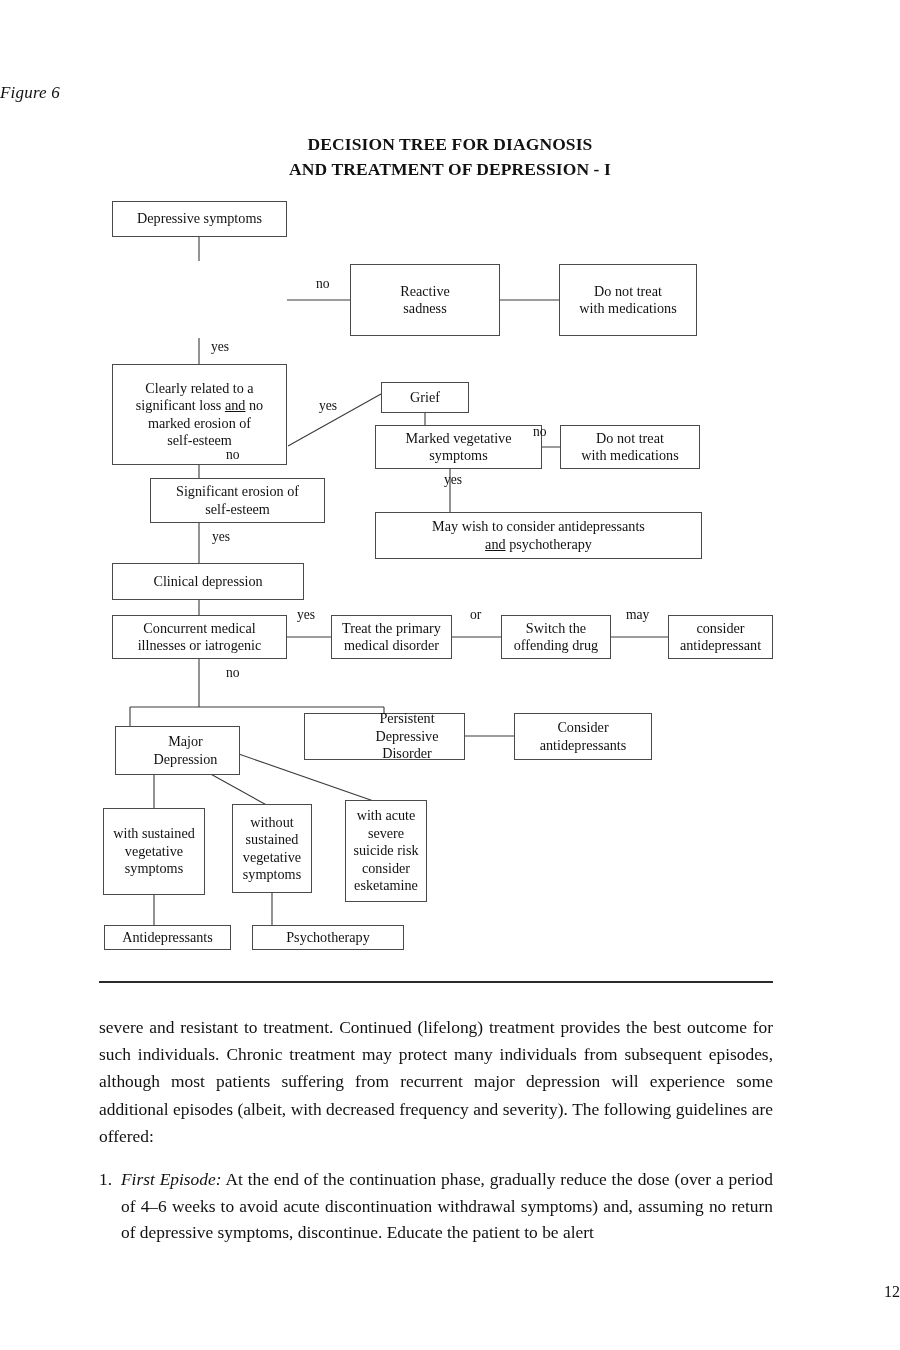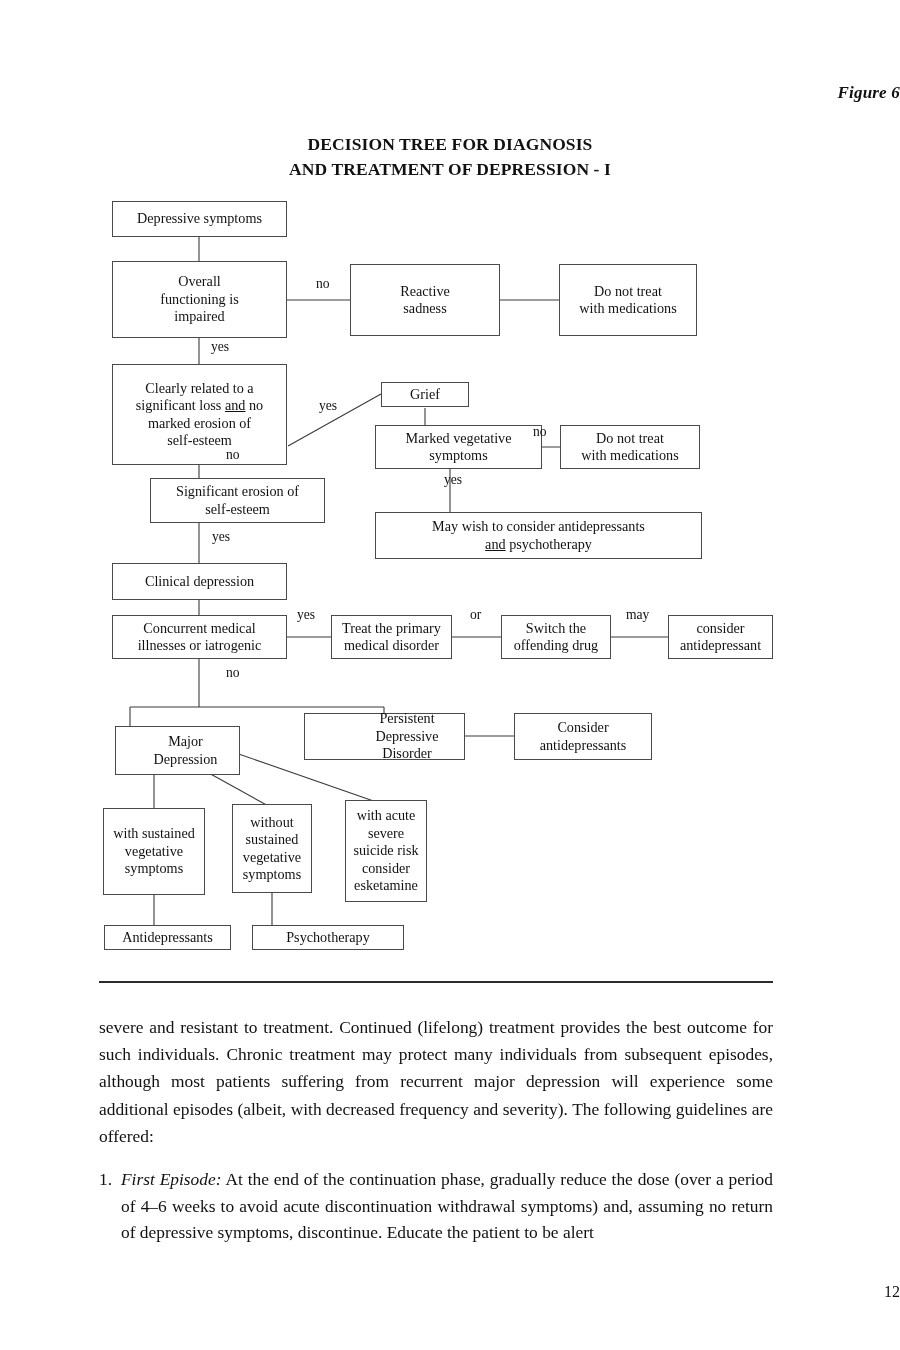--- a/index.html
+++ b/index.html
@@ -15,23 +15,23 @@
     color: #111111;
     overflow: hidden;
   }
 
   
   .fig-label {
     position: absolute;
     left: 0;
     right: 0;
     top: 83px;
-    text-align: right;
+    text-align: left;
     font-style: italic;
-    font-weight: bold;
+    font-weight: normal;
     font-size: 17px;
     letter-spacing: .2px;
   }
   .fig-title {
     position: absolute;
     left: 0;
     right: 0;
     top: 132px;
     text-align: center;
     font-weight: bold;
@@ -195,45 +195,38 @@
 
     <line x1="154" y1="895" x2="154" y2="925"></line>
 
     <line x1="272" y1="893" x2="272" y2="925"></line>
   </svg>
 
   <div class="node" style="left:112px; top:201px; width:175px; height:36px;">
     <span class="txt">Depressive symptoms</span>
   </div>
 
-  <div class="node" style="left:112px; top:261px; width:175px; height:77px;">
-    <span class="txt">
-      <span>Overall</span><br>
-      <span>functioning is</span><br>
-      <span>impaired</span>
-    </span>
-  </div>
 
   <div class="node" style="left:112px; top:364px; width:175px; height:101px;">
     <span class="txt">
       <span>Clearly related to a</span><br>
       <span>significant loss </span><u>and</u><span> no</span><br>
       <span>marked erosion of</span><br>
       <span>self-esteem</span>
     </span>
   </div>
 
   <div class="node" style="left:112px; top:478px; width:175px; height:45px;margin-left:38px;">
     <span class="txt">
       <span>Significant erosion of</span><br>
       <span>self-esteem</span>
     </span>
   </div>
 
-  <div class="node" style="left:112px; top:563px; width:175px; height:37px;">
+  <div class="node" style="left:112px; top:563px; width:192px; height:37px;">
     <span class="txt">Clinical depression</span>
   </div>
 
   <div class="node" style="left:112px; top:615px; width:175px; height:44px;">
     <span class="txt">
       <span>Concurrent medical</span><br>
       <span>illnesses or iatrogenic</span>
     </span>
   </div>
 
@@ -244,21 +237,21 @@
     </span>
   </div>
 
   <div class="node" style="left:559px; top:264px; width:138px; height:72px;">
     <span class="txt">
       <span>Do not treat</span><br>
       <span>with medications</span>
     </span>
   </div>
 
-  <div class="node" style="left:381px; top:382px; width:88px; height:25px;">
+  <div class="node" style="left:381px; top:382px; width:88px; height:31px;">
     <span class="txt">Grief</span>
   </div>
 
   <div class="node" style="left:375px; top:425px; width:167px; height:44px;">
     <span class="txt">
       <span>Marked vegetative</span><br>
       <span>symptoms</span>
     </span>
   </div>
 

